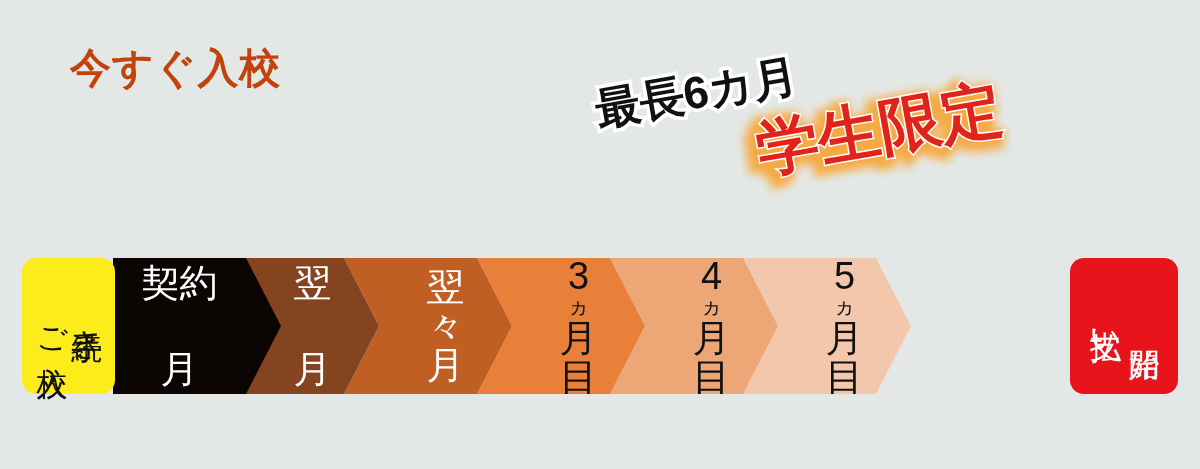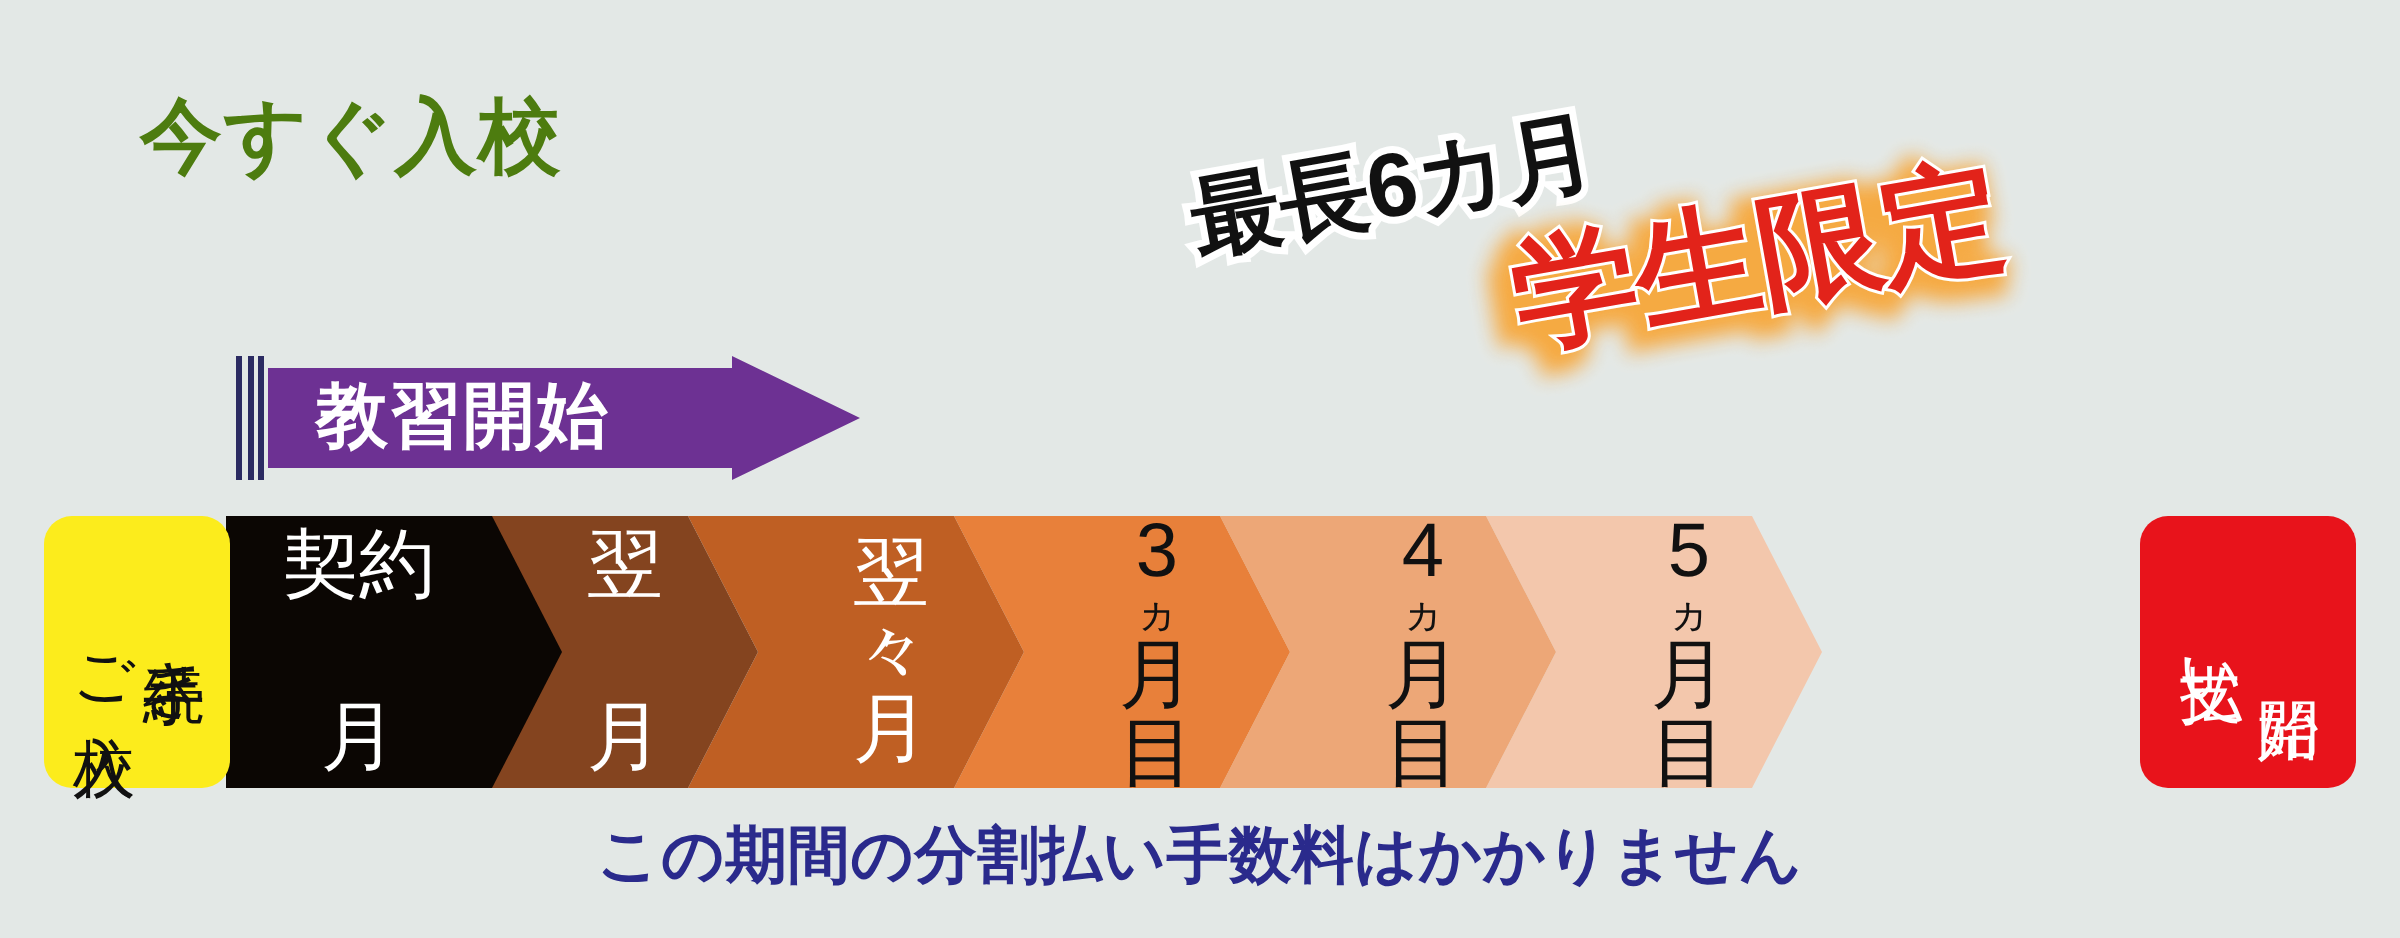--- a/index.html
+++ b/index.html
@@ -246,36 +246,29 @@
     letter-spacing: 0.01em;
     white-space: nowrap;
     line-height: 1;
   }
 </style>
 </head>
 <body style="background: rgb(227, 232, 230);">
 
 <div id="banner" style="background: rgb(227, 232, 230);">
 
-  <div class="green-head" id="head-line-1" style="color: #4d7c0f; font-family: Liberation Serif, serif;">今すぐ入校</div>
+  <div class="green-head" id="head-line-1" style="color: #c2410c; font-family: Liberation Serif, serif;">今すぐ入校</div>
 
   <div id="longest-term" style="color: rgb(17, 17, 17);">最長6カ月</div>
 
   <div id="student-only-wrap">
     <div id="student-only-glow" style="color: rgb(247, 167, 58); -webkit-text-stroke: 13px rgb(247, 167, 58);">学生限定</div>
     <div id="student-only" style="color: rgb(226, 35, 26);">学生限定</div>
   </div>
 
-  <div id="lesson-arrow">
-    <div class="stripe s1" style="background: rgb(43, 43, 98);"></div>
-    <div class="stripe s2" style="background: rgb(43, 43, 98);"></div>
-    <div class="stripe s3" style="background: rgb(43, 43, 98);"></div>
-    <div class="body" style="background: rgb(109, 49, 147);"></div>
-    <div id="lesson-arrow-label" style="color: rgb(255, 255, 255);">教習開始</div>
-  </div>
 
   <div id="timeline">
 
     <div id="entry-pill" style="background: rgb(252, 236, 28);">
       <div class="vcol" style="color: rgb(17, 17, 17);">手続き</div>
       <div class="vcol" style="color: rgb(17, 17, 17);">ご入校</div>
     </div>
 
     <div id="segments-host">
         <div class="chev first" style="left: 113px; background: rgb(11, 6, 3); z-index: 5;">
@@ -331,15 +324,14 @@
         </div>
       </div>
 
     <div id="payment-pill" style="background: rgb(232, 19, 27);">
       <div class="vcol start-col" style="color: rgb(255, 255, 255);">開始</div>
       <div class="vcol pay-col" style="color: rgb(255, 255, 255);">支払い</div>
     </div>
 
   </div>
 
-  <div id="fee-note" style="color: rgb(42, 42, 140);">この期間の分割払い手数料はかかりません</div>
 
 </div>
 
 </body></html>

